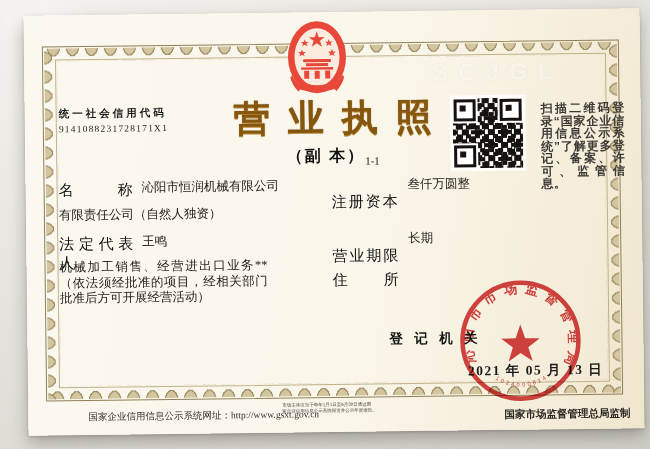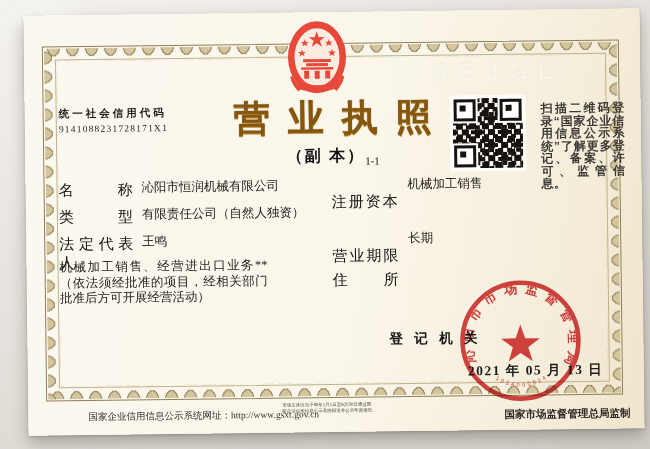--- a/index.html
+++ b/index.html
@@ -108,34 +108,33 @@
       <div class="finder tr"></div>
       <div class="finder bl"></div>
     </div>
     <div class="qr-caption">扫描二维码登录“国家企业信用信息公示系统”了解更多登记、备案、许可、监管信息。</div>
 
     <div class="row left-col" style="left:33px;top:166px;">
       <span class="lbl">名称</span>
       <span class="val">沁阳市恒润机械有限公司</span>
     </div>
     <div class="row left-col" style="left:33px;top:193px;">
-      <span class="lbl">类型</span>
       <span class="val">有限责任公司（自然人独资）</span>
     </div>
     <div class="row left-col" style="left:33px;top:220px;">
       <span class="lbl">法定代表人</span>
       <span class="val">王鸣</span>
     </div>
     <div class="row left-col scope" style="left:33px;top:245px;">
       <span class="val">机械加工销售、经营进出口业务**（依法须经批准的项目，经相关部门批准后方可开展经营活动）</span>
     </div>
 
     <div class="row right-col" style="left:306px;top:166px;">
       <span class="lbl">注册资本</span>
-      <span class="val">机械加工销售</span>
+      <span class="val">叁仟万圆整</span>
     </div>
     <div class="row right-col" style="left:306px;top:193px;">
     </div>
     <div class="row right-col" style="left:306px;top:220px;">
       <span class="lbl">营业期限</span>
       <span class="val">长期</span>
     </div>
     <div class="row right-col" style="left:306px;top:244px;">
       <span class="lbl">住所</span>
     </div>

